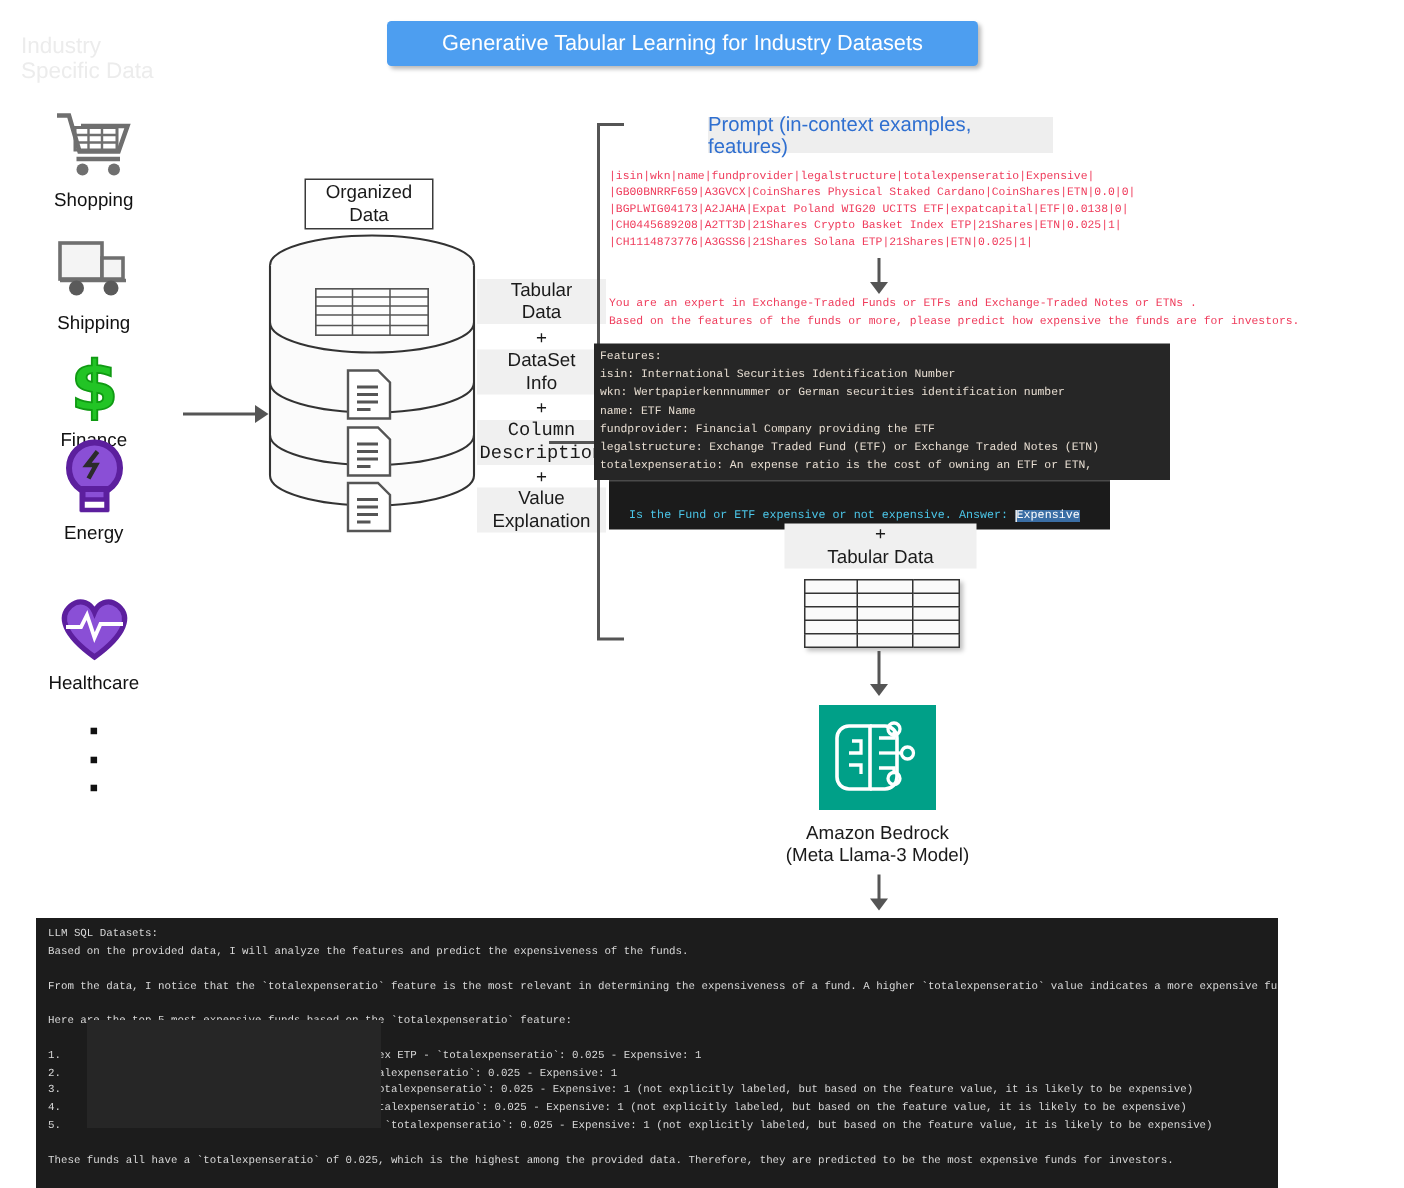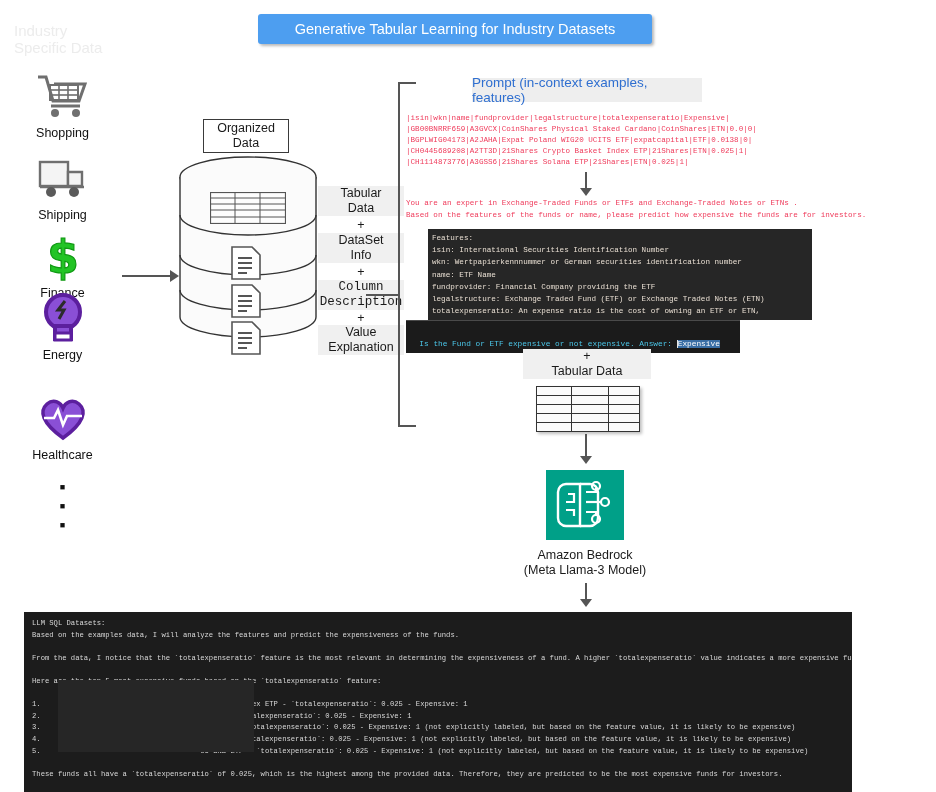--- a/index.html
+++ b/index.html
@@ -34,21 +34,21 @@
   .plus{width:86px;text-align:center;font-size:12.5px;}
 
   
   #prompt-header{left:472px;top:78px;width:230px;height:24px;background:#eeeeee;
      color:#2f6fd0;font-size:13.5px;display:flex;align-items:center;justify-content:flex-end;}
   .mono{font-family:Liberation Mono, monospace;}
   #csv-block{left:406px;top:113px;width:430px;color:#ef3b5b;font-size:7.6px;line-height:11px;
      white-space:pre;}
   #instr-block{left:406px;top:198px;width:440px;color:#ef3b5b;font-size:7.6px;line-height:11.5px;
      white-space:pre;}
-  #features-box{left:428px;top:229px;width:376px;background:#262626;color:#e8ded2;
+  #features-box{left:396px;top:229px;width:376px;background:#262626;color:#e8ded2;
      font-size:7.6px;line-height:12.2px;padding:3px 4px;white-space:pre;}
   #answer-box{left:406px;top:320px;width:326px;background:#1b1b1b;color:#4bc6e8;
      font-size:7.8px;line-height:14px;padding:2px 4px;white-space:pre;
      border-top:1px solid #4a4a4a;}
   #answer-box .hl{background:#3a6ea5;color:#ffffff;}
   #answer-box .caret{border-left:1px solid #e8e8e8;}
 
   
   #tab2-label{left:523px;top:349px;width:128px;text-align:center;font-size:12.5px;
      line-height:15px;background:#f0f0f0;}
@@ -224,21 +224,21 @@
 |GB00BNRRF659|A3GVCX|CoinShares Physical Staked Cardano|CoinShares|ETN|0.0|0|
 |BGPLWIG04173|A2JAHA|Expat Poland WIG20 UCITS ETF|expatcapital|ETF|0.0138|0|
 |CH0445689208|A2TT3D|21Shares Crypto Basket Index ETP|21Shares|ETN|0.025|1|
 |CH1114873776|A3GSS6|21Shares Solana ETP|21Shares|ETN|0.025|1|</div>
 
 <div class="abs ln" style="left:585px;top:172px;width:1.6px;height:18px;"></div>
 <div class="abs" style="left:580px;top:188px;width:0;height:0;border-top:8px solid #555;
             border-left:6px solid transparent;border-right:6px solid transparent;"></div>
 
 <div class="abs mono" id="instr-block">You are an expert in Exchange-Traded Funds or ETFs and Exchange-Traded Notes or ETNs .
-Based on the features of the funds or name, please predict how expensive the funds are for investors.</div>
+Based on the features of the funds or more, please predict how expensive the funds are for investors.</div>
 
 <div class="abs mono" id="features-box">Features:
 isin: International Securities Identification Number
 wkn: Wertpapierkennnummer or German securities identification number
 name: ETF Name
 fundprovider: Financial Company providing the ETF
 legalstructure: Exchange Traded Fund (ETF) or Exchange Traded Notes (ETN)
 totalexpenseratio: An expense ratio is the cost of owning an ETF or ETN,</div>
 
 <div class="abs mono" id="answer-box">
@@ -303,21 +303,21 @@
 <div class="abs" id="bedrock-label">
   <div>Amazon Bedrock</div>
   <div>(Meta Llama-3 Model)</div>
 </div>
 
 <div class="abs ln" style="left:585px;top:583px;width:1.6px;height:18px;"></div>
 <div class="abs" style="left:580px;top:599px;width:0;height:0;border-top:8px solid #555;
             border-left:6px solid transparent;border-right:6px solid transparent;"></div>
 
 <div class="abs mono" id="terminal"><span>LLM SQL Datasets:</span>
-<span>Based on the examples data, I will analyze the features and predict the expensiveness of the funds.</span>
+<span>Based on the provided data, I will analyze the features and predict the expensiveness of the funds.</span>
 
 <span>From the data, I notice that the `totalexpenseratio` feature is the most relevant in determining the expensiveness of a fund. A higher `totalexpenseratio` value indicates a more expensive fund.</span>
 
 <span>Here are the top 5 most expensive funds based on the `totalexpenseratio` feature:</span>
 
 <span>1.                                     o Basket Index ETP - `totalexpenseratio`: 0.025 - Expensive: 1</span>
 <span>2.                                     a ETP - `totalexpenseratio`: 0.025 - Expensive: 1</span>
 <span>3.                                     and ETP - `totalexpenseratio`: 0.025 - Expensive: 1 (not explicitly labeled, but based on the feature value, it is likely to be expensive)</span>
 <span>4.                                     no ETP - `totalexpenseratio`: 0.025 - Expensive: 1 (not explicitly labeled, but based on the feature value, it is likely to be expensive)</span>
 <span>5.                                     ce BNB ETP - `totalexpenseratio`: 0.025 - Expensive: 1 (not explicitly labeled, but based on the feature value, it is likely to be expensive)</span>

